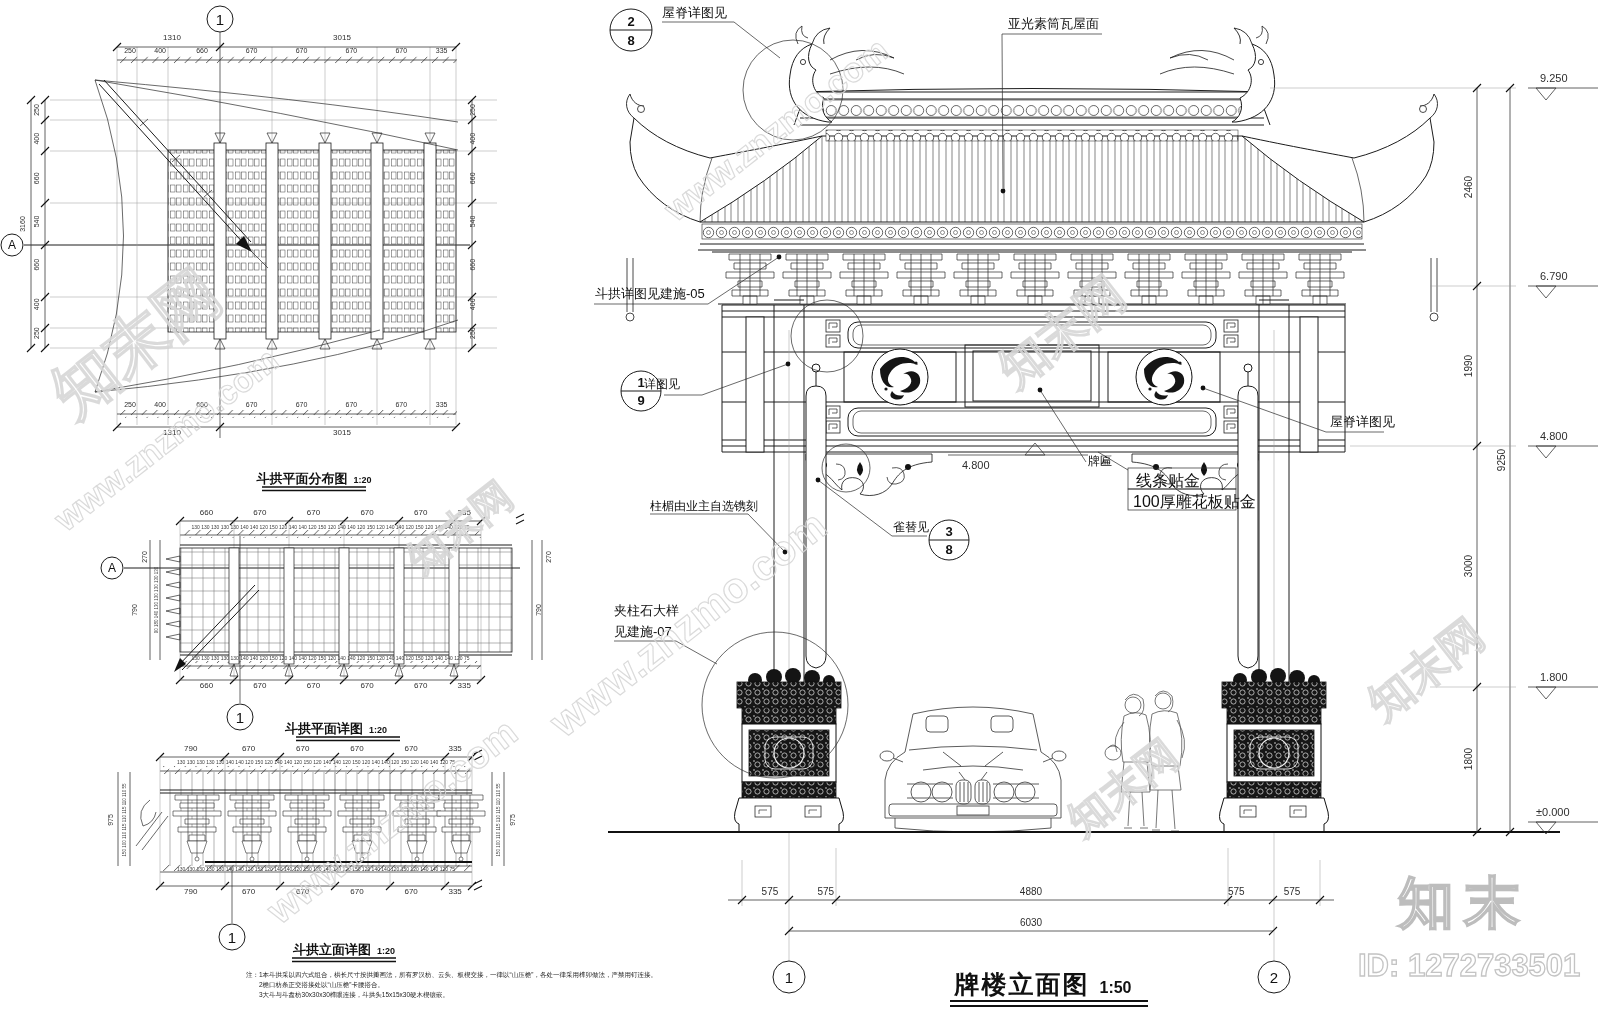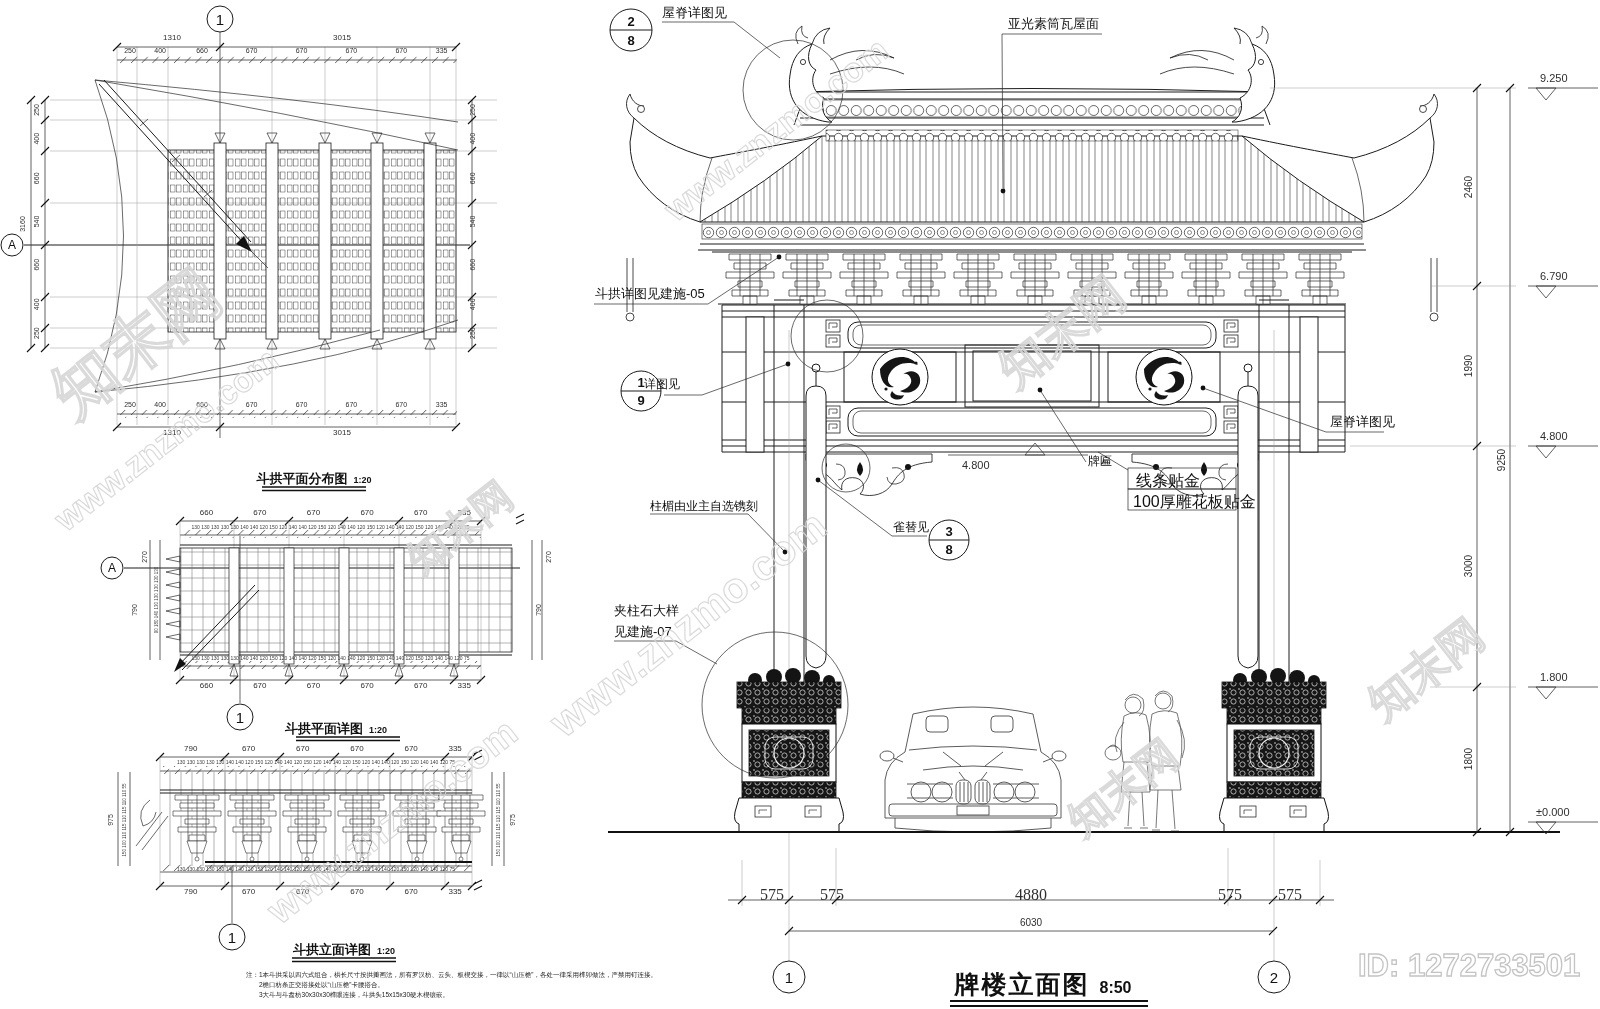--- a/index.html
+++ b/index.html
@@ -9,21 +9,21 @@
   .s{stroke:#1c1c1c;fill:none;stroke-width:1;}
   .s7{stroke:#2a2a2a;fill:none;stroke-width:.7;}
   .d{stroke:#3a3a3a;fill:none;stroke-width:.8;}
   .x{stroke:#9a9a9a;fill:none;stroke-width:.5;}
   .tk{stroke:#111;fill:none;stroke-width:1.1;}
   .lbl{position:absolute;font-size:13px;line-height:1.15;white-space:nowrap;color:#101010;}
   .lbl12{font-size:12px;}
   .dimt{position:absolute;font-size:10px;color:#2e2e2e;white-space:nowrap;}
   .dimrow{position:absolute;display:flex;font-size:7px;color:#2e2e2e;}
   .dimrow span{text-align:center;overflow:visible;}
-  .dimrow.f10{font-size:16px;font-family:Liberation Serif, serif;}
+  .dimrow.f10{font-size:10px;}
   .dimrow.f8{font-size:8px;justify-content:flex-end;}
   .tinyrow{position:absolute;font-size:5px;color:#3c3c3c;white-space:nowrap;text-align:center;transform-origin:center;}
   .cen{transform:translate(-50%,-50%);}
   .cenrot{transform:translate(-50%,-50%) rotate(-90deg);}
   .bub{position:absolute;font-weight:bold;font-size:13px;transform:translate(-50%,-50%);}
   .axisnum{position:absolute;font-size:15px;transform:translate(-50%,-50%);}
   .title{position:absolute;font-weight:bold;white-space:nowrap;transform:translate(-50%,0);}
   .t-small{font-size:13px;}
   .t-small .sc{font-size:9px;font-weight:bold;margin-left:6px;}
   .t-main{font-size:25px;letter-spacing:2px;}
@@ -571,18 +571,19 @@
   <span style="flex-grow:575">575</span>
   <span style="flex-grow:4880">4880</span>
   <span style="flex-grow:575">575</span>
   <span style="flex-grow:575">575</span>
 </div>
 <div class="dimt cen" style="left:1031px;top:922px;">6030</div>
 <div class="axisnum" style="left:789px;top:977px;">1</div>
 <div class="axisnum" style="left:1274px;top:977px;">2</div>
 
 <div class="title t-main" style="left:1043px;top:968px;">
-  <span>牌楼立面图</span><span class="sc">8:50</span>
-</div>
-
+  <span>牌楼立面图</span><span class="sc">1:50</span>
+</div>
+
+<div class="logo" style="left:1398px;top:866px;">知末</div>
 <div class="idtxt" style="left:1358px;top:948px;">ID: 1272733501</div>
 
 </div>
 
 </body></html>

